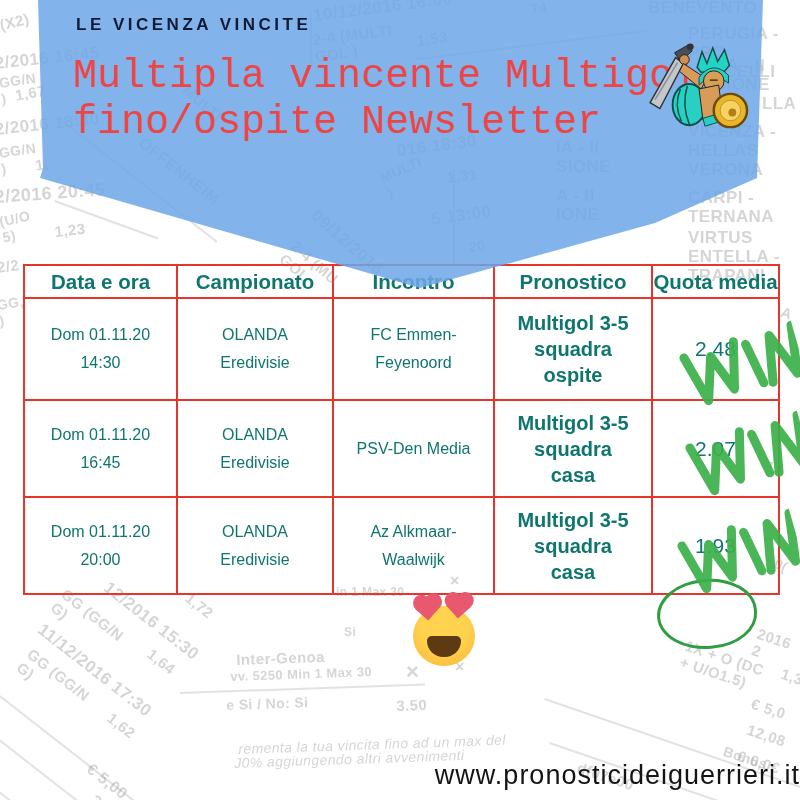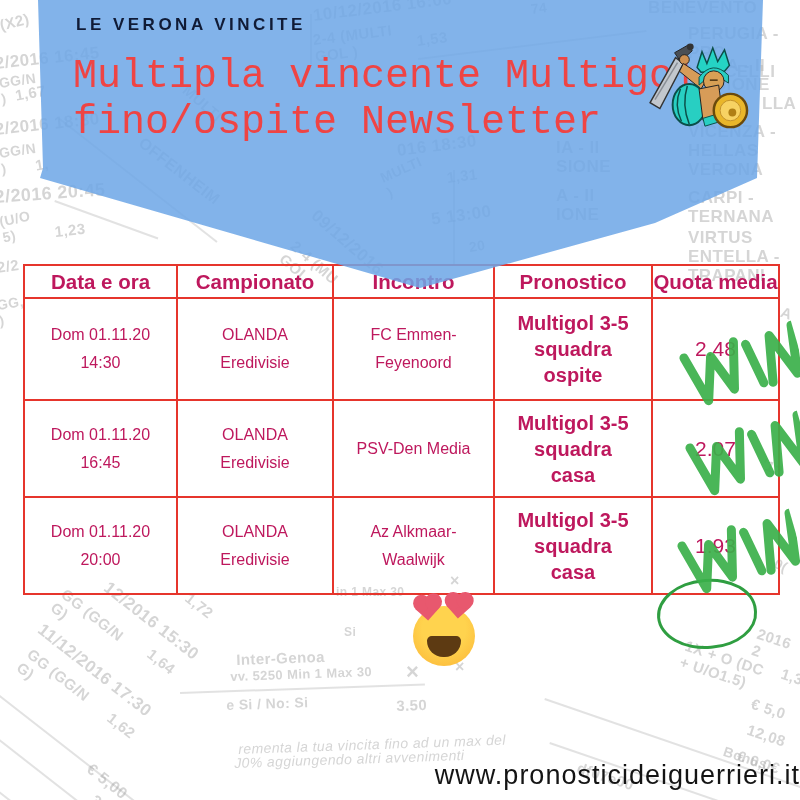--- a/index.html
+++ b/index.html
@@ -18,21 +18,21 @@
   .eyebrow{position:absolute;left:76px;top:15px;z-index:4;font-size:17px;font-weight:bold;
            letter-spacing:3.5px;color:#101b36;}
   .title{position:absolute;left:73px;top:54px;z-index:4;font-family:Liberation Mono, monospace;
          font-size:40px;line-height:1.15;color:#ef4444;}
   .subtitle{position:absolute;left:76px;top:146px;z-index:4;font-size:21px;font-weight:bold;color:#0c1631;}
   
   .warrior{position:absolute;left:648px;top:40px;z-index:5;}
   
   .table-wrap{position:absolute;left:23px;top:264px;z-index:2;}
   table{border-collapse:collapse;table-layout:fixed;width:755px;}
-  th,td{border:2px solid #e6352c;text-align:center;vertical-align:middle;color:#be185d;
+  th,td{border:2px solid #e6352c;text-align:center;vertical-align:middle;color:#0f766e;
         padding:0;white-space:pre-line;background:transparent;}
   th{font-size:20.5px;height:31px;}
   tr.r1 td{height:100px;} tr.r2 td,tr.r3 td{height:95px;} tr.r4 td{height:55px;}
   td.c0,td.c1,td.c2{font-size:16px;line-height:1.75;}
   td.c3{font-size:20px;font-weight:bold;line-height:1.3;}
   td.c4{font-size:21px;}
   tr.r4 td{line-height:1.25;}
   td.total-label{font-size:20px;font-weight:bold;}
   td.total-value{font-size:21px;font-weight:bold;}
   
@@ -155,21 +155,21 @@
       <div class="bg-line" style="left: 455px; top: 170px; width: 95px; transform: rotate(90deg);"></div>
       <div class="bg-line" style="left: -60px; top: 648px; width: 430px; transform: rotate(38deg);"></div>
       <div class="bg-line" style="left: -40px; top: 708px; width: 430px; transform: rotate(38deg);"></div>
       <div class="bg-line" style="left: -30px; top: 768px; width: 300px; transform: rotate(38deg);"></div>
       <div class="bg-line" style="left: 180px; top: 692px; width: 245px; transform: rotate(-2deg);"></div>
       <div class="bg-line" style="left: 545px; top: 698px; width: 330px; transform: rotate(19deg);"></div>
       <div class="bg-line" style="left: 550px; top: 742px; width: 330px; transform: rotate(19deg);"></div>
     </div>
 
   <div class="banner"></div>
-  <div class="eyebrow">LE VERONA VINCITE</div>
+  <div class="eyebrow">LE VICENZA VINCITE</div>
   <div class="title"><span>Multipla vincente Multigol</span><br><span>fino/ospite Newsletter</span></div>
 
   <svg class="warrior" width="108" height="94" viewBox="0 0 110 96">
     <polygon points="2,64 28,18 36,24 12,70" fill="#c2c7cd" stroke="#333" stroke-width="1.5"></polygon>
     <line x1="7" y1="61" x2="30" y2="23" stroke="#8a8f96" stroke-width="1.5"></line>
     <polygon points="27,13 41,5 45,11 33,22" fill="#4a4f55" stroke="#222"></polygon>
     <circle cx="43" cy="7" r="3.5" fill="#333"></circle>
     <circle cx="37" cy="20" r="5" fill="#cf9050" stroke="#222"></circle>
     <polygon points="36,24 60,40 54,50 32,32" fill="#d79c58" stroke="#222"></polygon>
     <ellipse cx="42" cy="66" rx="17" ry="21" fill="#28cfc2" stroke="#0b4f49" stroke-width="2"></ellipse>

